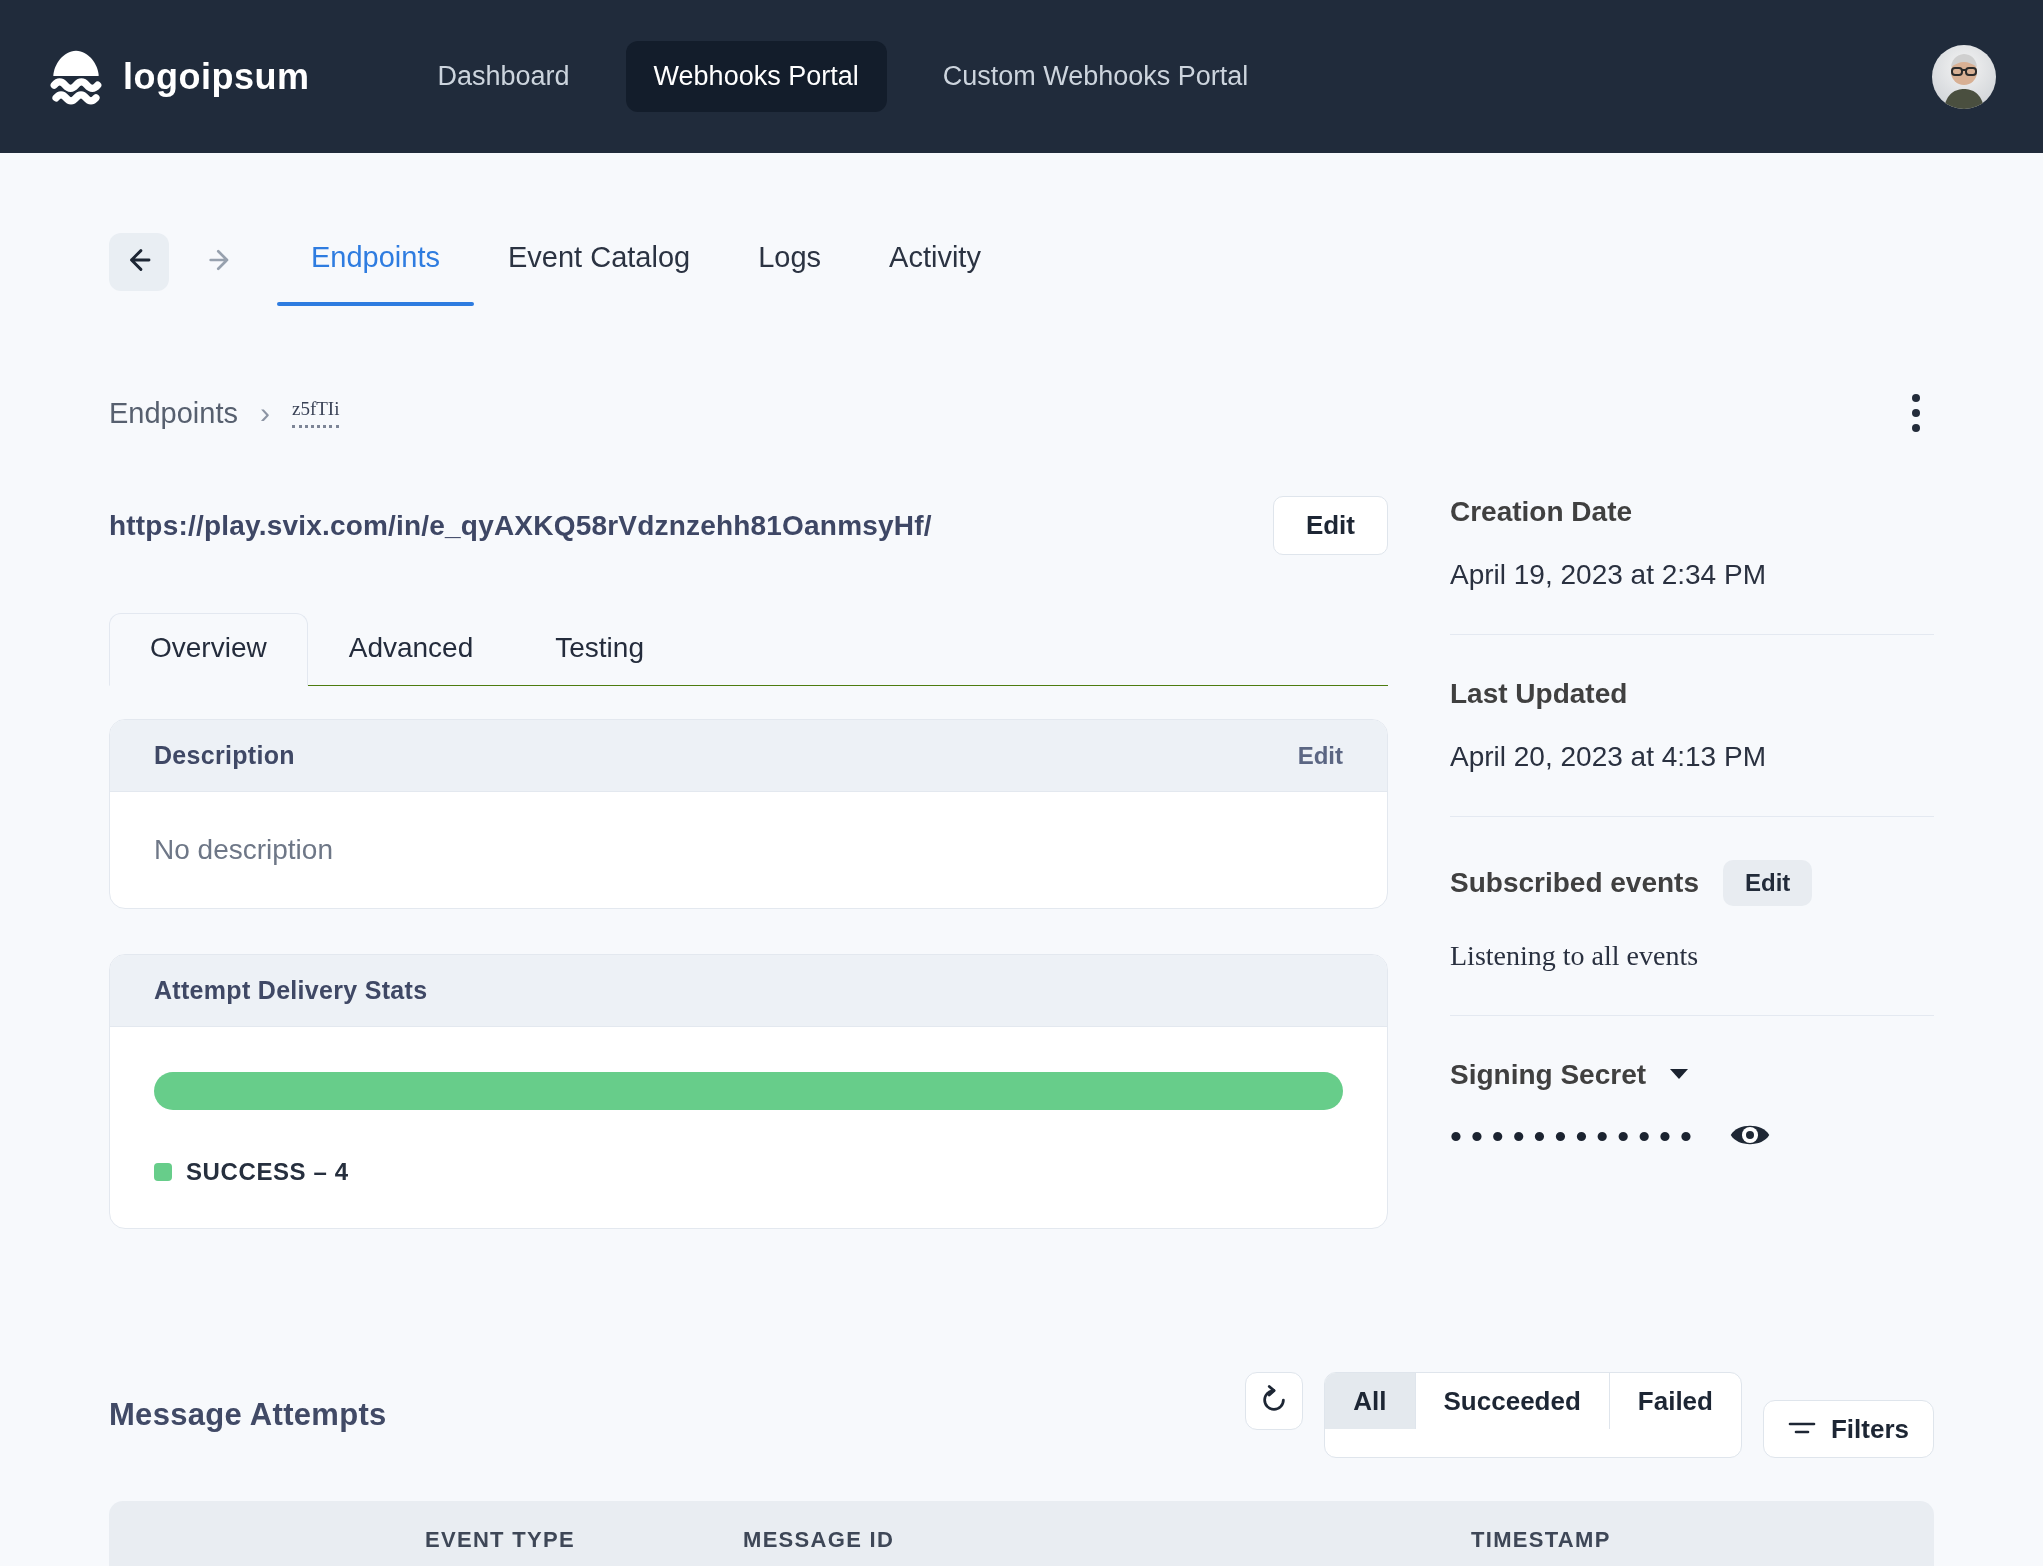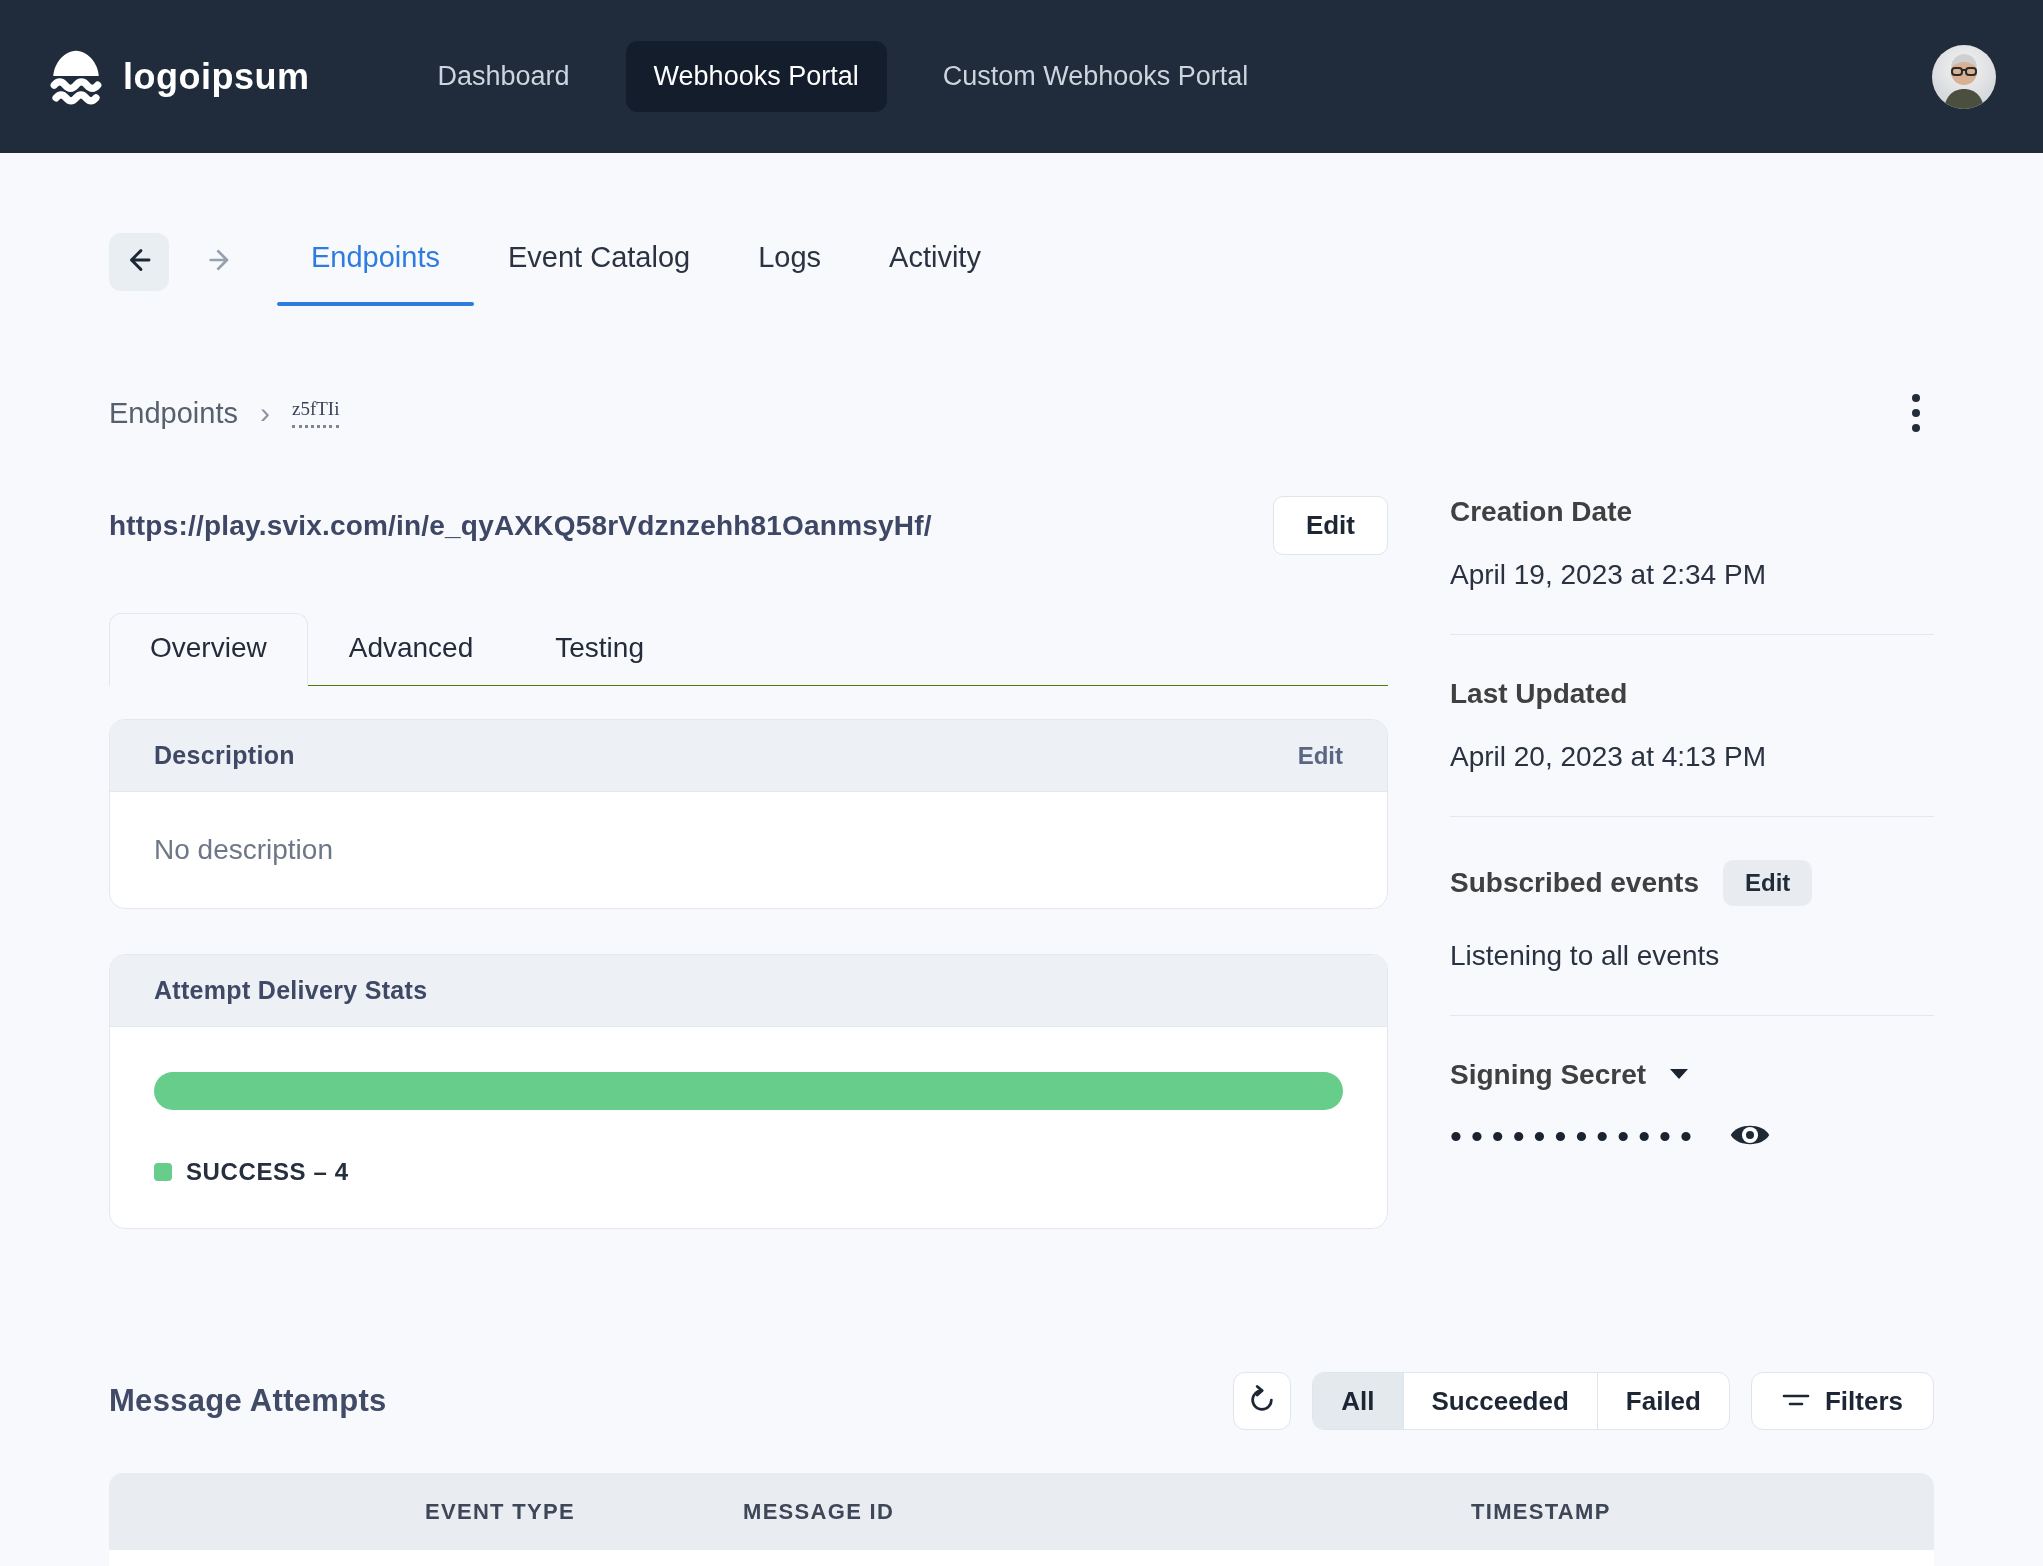--- a/index.html
+++ b/index.html
@@ -128,23 +128,23 @@
   .attempts-controls { display:flex; gap:21px; }
   .icon-btn {
     width:58px; height:58px; background:#ffffff; border:1px solid #dfe5ec; border-radius:12px;
     display:flex; align-items:center; justify-content:center; cursor:pointer;
   }
   .segmented { display:flex; border:1px solid #dfe5ec; border-radius:12px; overflow:hidden; background:#ffffff; }
   .seg { padding:0 28px; height:56px; line-height:56px; font-size:26px; font-weight:700; color:#1d2634; cursor:pointer; }
   .seg + .seg { border-left:1px solid #dfe5ec; }
   .seg.active { background:#e4e9ee; }
   .filters-btn {
-    display:flex; align-items:center; gap:15px; height:58px; padding:0 30px;
+    display:flex; align-items:center; gap:15px; height:58px; padding:0 24px;
     background:#ffffff; border:1px solid #dfe5ec; border-radius:12px; cursor:pointer;
-    font-size:26px; font-weight:700; color:#1d2634; font-family:"Liberation Sans", sans-serif;
+    font-size:26px; font-weight:700; color:#1d2634; font-family:"Liberation Sans", sans-serif;margin-top:28px;
   }
 
   
   .attempts-table { margin-top:43px; border-radius:14px 14px 0 0; overflow:hidden; }
   .t-grid { display:grid; grid-template-columns:316px 318px 728px 389px 1fr; align-items:center; }
   .t-head { background:#e9edf2; height:77px; }
   .t-head .th { font-size:22px; font-weight:700; color:#3e4757; letter-spacing:1.3px; }
   .t-row { background:#ffffff; height:100px; align-items:start; padding-top:24px; }
   .status-badge {
     margin-left:56px; display:inline-flex; align-items:center; gap:12px;
@@ -270,21 +270,21 @@
       <div class="side-label">Creation Date</div>
       <div class="side-value">April 19, 2023 at 2:34 PM</div>
       <hr class="side-divider">
       <div class="side-label">Last Updated</div>
       <div class="side-value">April 20, 2023 at 4:13 PM</div>
       <hr class="side-divider">
       <div class="side-row">
         <span class="side-label">Subscribed events</span>
         <button class="chip-btn">Edit</button>
       </div>
-      <div class="side-value" style="margin-top:34px;">Listening to all events</div>
+      <div class="side-value" style="margin-top:34px;font-family:Liberation Serif, serif;">Listening to all events</div>
       <hr class="side-divider">
       <button class="secret-toggle">
         <span class="side-label">Signing Secret</span>
         <span>
           <svg width="22" height="14" viewBox="0 0 22 14">
               <polygon points="2,2 20,2 11,12" fill="#1b2330"></polygon>
             </svg>
         </span>
       </button>
       <div class="secret-row">

